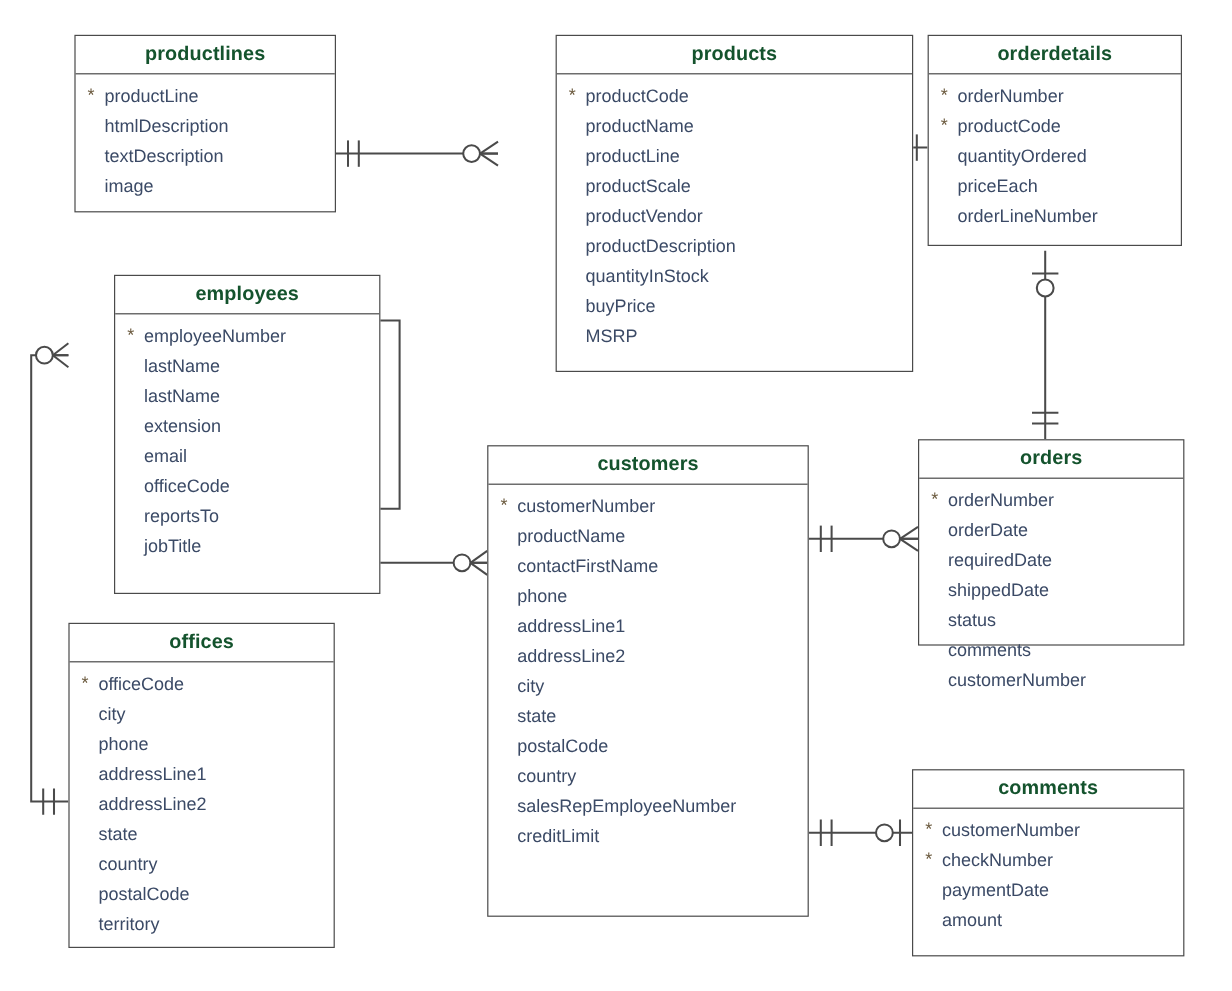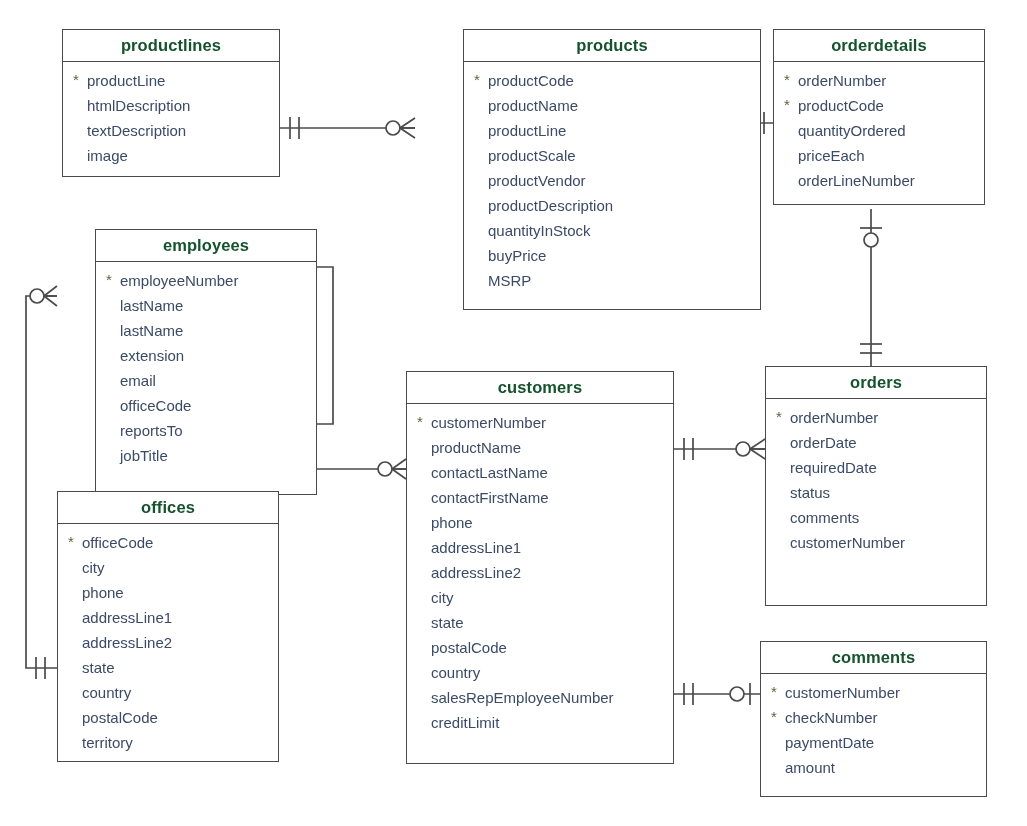--- a/index.html
+++ b/index.html
@@ -177,45 +177,45 @@
           <div class="attr"><span class="attr-name">officeCode</span></div>
           <div class="attr"><span class="attr-name">reportsTo</span></div>
           <div class="attr"><span class="attr-name">jobTitle</span></div>
         </div>
       </div>
       <div class="entity" style="left: 406px; top: 371px; width: 268px; height: 393px;">
         <div class="entity-title">customers</div>
         <div class="attrs">
           <div class="attr"><span class="pk-mark">*</span><span class="attr-name">customerNumber</span></div>
           <div class="attr"><span class="attr-name">productName</span></div>
-          <div class="attr"><span class="attr-name">contactLastName</span></div>
           <div class="attr"><span class="attr-name">contactFirstName</span></div>
           <div class="attr"><span class="attr-name">phone</span></div>
           <div class="attr"><span class="attr-name">addressLine1</span></div>
           <div class="attr"><span class="attr-name">addressLine2</span></div>
           <div class="attr"><span class="attr-name">city</span></div>
           <div class="attr"><span class="attr-name">state</span></div>
           <div class="attr"><span class="attr-name">postalCode</span></div>
           <div class="attr"><span class="attr-name">country</span></div>
           <div class="attr"><span class="attr-name">salesRepEmployeeNumber</span></div>
           <div class="attr"><span class="attr-name">creditLimit</span></div>
         </div>
       </div>
-      <div class="entity" style="left: 765px; top: 366px; width: 222px; height: 240px;">
+      <div class="entity" style="left: 765px; top: 366px; width: 222px; height: 172px;">
         <div class="entity-title">orders</div>
         <div class="attrs">
           <div class="attr"><span class="pk-mark">*</span><span class="attr-name">orderNumber</span></div>
           <div class="attr"><span class="attr-name">orderDate</span></div>
           <div class="attr"><span class="attr-name">requiredDate</span></div>
+          <div class="attr"><span class="attr-name">shippedDate</span></div>
           <div class="attr"><span class="attr-name">status</span></div>
           <div class="attr"><span class="attr-name">comments</span></div>
           <div class="attr"><span class="attr-name">customerNumber</span></div>
         </div>
       </div>
-      <div class="entity" style="left: 57px; top: 491px; width: 222px; height: 271px;">
+      <div class="entity" style="left: 57px; top: 519px; width: 222px; height: 271px;">
         <div class="entity-title">offices</div>
         <div class="attrs">
           <div class="attr"><span class="pk-mark">*</span><span class="attr-name">officeCode</span></div>
           <div class="attr"><span class="attr-name">city</span></div>
           <div class="attr"><span class="attr-name">phone</span></div>
           <div class="attr"><span class="attr-name">addressLine1</span></div>
           <div class="attr"><span class="attr-name">addressLine2</span></div>
           <div class="attr"><span class="attr-name">state</span></div>
           <div class="attr"><span class="attr-name">country</span></div>
           <div class="attr"><span class="attr-name">postalCode</span></div>

